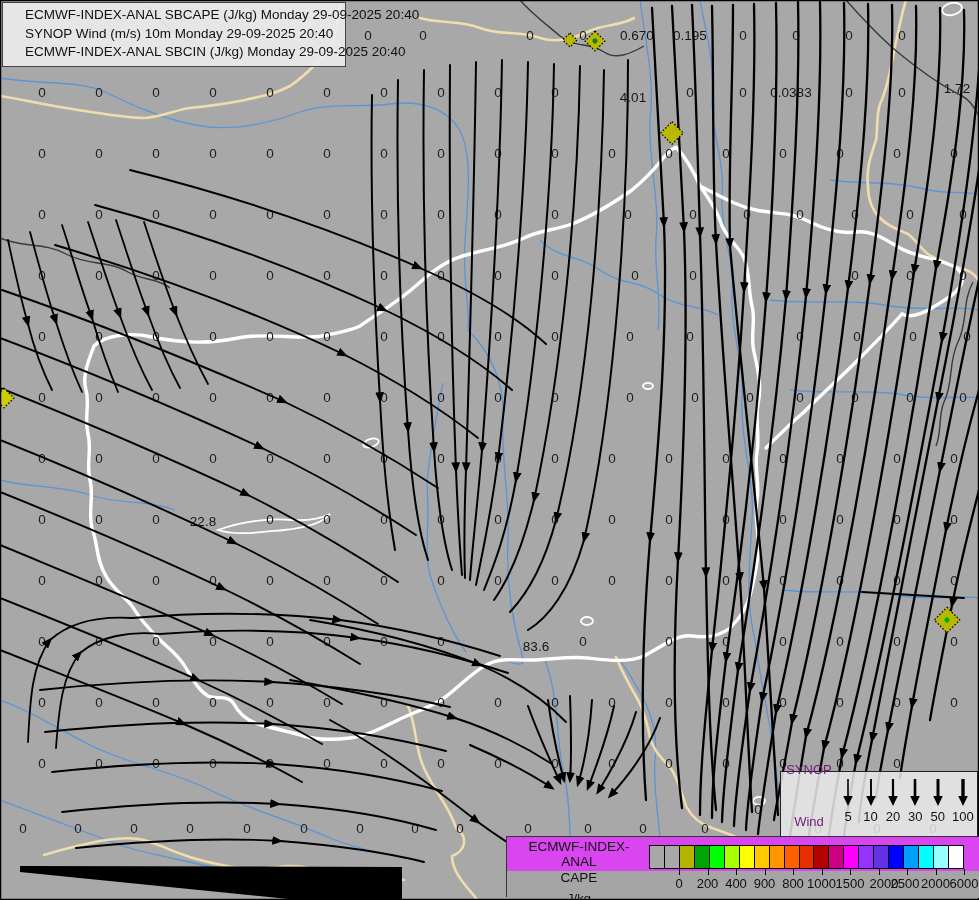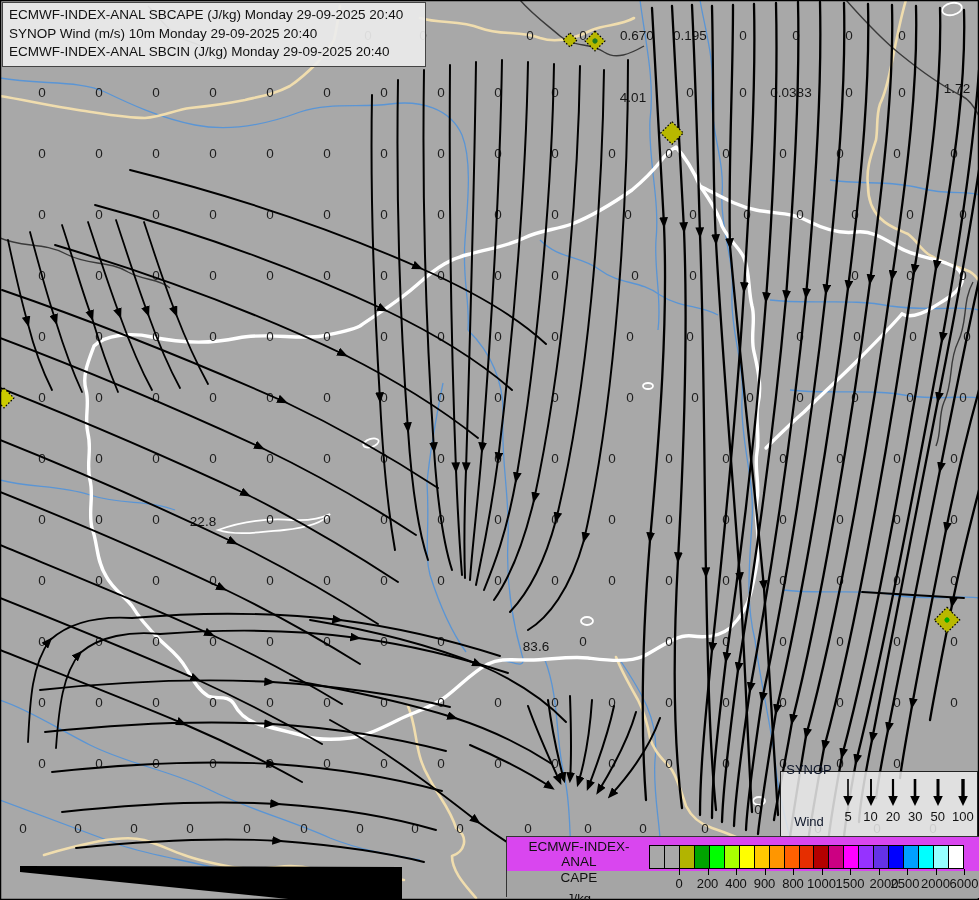--- a/index.html
+++ b/index.html
@@ -8,27 +8,27 @@
   #mapsvg{position:absolute;left:0;top:0;}
   .river{fill:none;stroke:#5a95d5;stroke-width:1.3;}
   .tan{fill:none;stroke:#f0ddae;stroke-width:2.6;stroke-linejoin:round;stroke-linecap:round;}
   .darkb{fill:none;stroke:#3a3a3a;stroke-width:1.4;stroke-linejoin:round;}
   .whiteb{fill:none;stroke:#ffffff;stroke-width:3.4;stroke-linejoin:round;stroke-linecap:round;}
   .lake{fill:none;stroke:#ffffff;stroke-width:1.8;}
   .sl{fill:none;stroke:#000;stroke-linecap:round;}
   .w20{stroke-width:2.0}.w23{stroke-width:2.3}.w19{stroke-width:1.9}.w18{stroke-width:1.8}
   .zero{font-size:13.5px;fill:#1e1e1e;}
   .special{font-size:13.5px;fill:#161616;}
-  .legend-box{position:absolute;left:2px;top:2px;width:424px;background:rgba(236,236,236,0.92);
-      border:1px solid #444;padding:3px 6px 4px 6px;box-sizing:border-box;}
+  .legend-box{position:absolute;left:2px;top:2px;width:344px;background:rgba(236,236,236,0.92);
+      border:1px solid #444;padding:3px 6px 4px 22px;box-sizing:border-box;}
   .legend-box div{font-size:13.5px;line-height:1.38;color:#111;white-space:nowrap;}
   .wind-box{position:absolute;left:780px;top:771px;width:198px;height:66px;
       background:rgba(233,233,233,0.86);border:1px solid #222;box-sizing:border-box;display:flex;}
   .wind-titles{width:56px;display:flex;flex-direction:column;justify-content:center;align-items:center;}
-  .wind-titles div{font-size:13px;color:#0f172a;line-height:1.25;margin-top:36px;}
+  .wind-titles div{font-size:13px;color:#701a75;line-height:1.25;margin-top:36px;}
   .wind-cols{flex:1;display:flex;justify-content:space-around;align-items:flex-start;padding-top:5px;}
   .wind-col{display:flex;flex-direction:column;align-items:center;}
   .wind-col span{font-size:13px;color:#111;margin-top:2px;}
   .cape-box{position:absolute;left:506px;top:836px;width:555px;height:61px;background:#d946ef;
       border:1px solid #333;box-sizing:border-box;overflow:visible;}
   .cape-strip{position:absolute;left:0;top:34px;width:100%;height:27px;background:#a5a5a5;}
   .cape-titles{position:absolute;left:4px;top:2px;width:136px;text-align:center;}
   .cape-titles .t1{font-size:13.5px;color:#111;}
   .cape-titles .t2{font-size:13.5px;color:#111;margin-top:1px;}
   .cape-titles .t3{font-size:13px;color:#111;margin-top:6px;}

